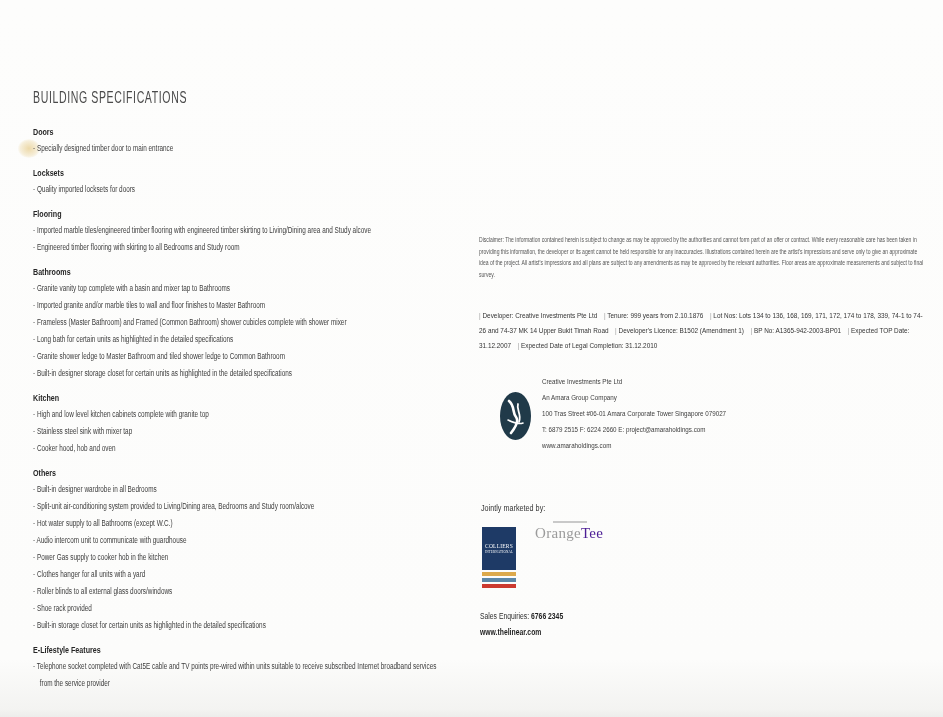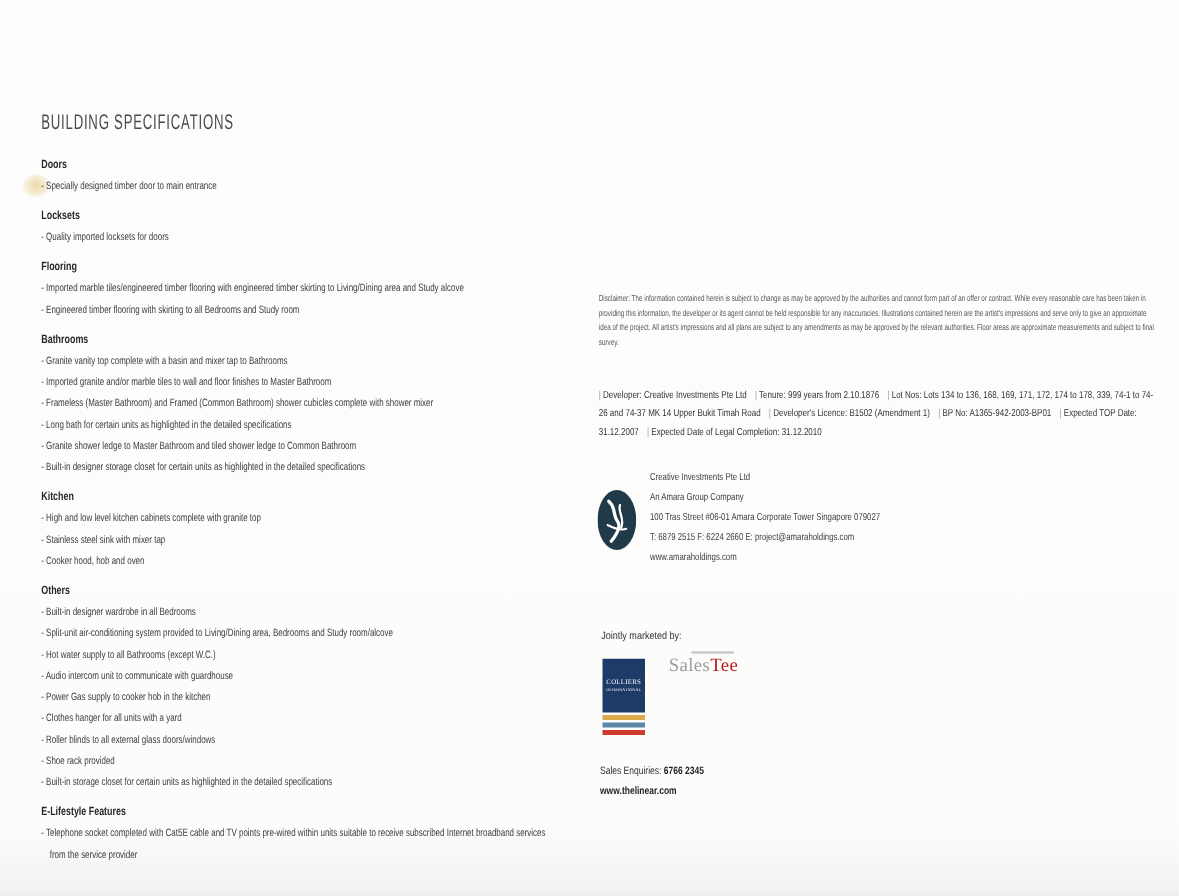--- a/index.html
+++ b/index.html
@@ -29,21 +29,21 @@
   .disclaimer{
     left:479px;top:234px;width:618px;margin:0;font-size:7px;line-height:11.5px;color:#565656;
     transform:scaleX(.72);transform-origin:0 0;
   }
   .project-details{
     left:479px;top:308px;width:558px;margin:0;font-size:8px;line-height:15px;color:#333;
     transform:scaleX(.8);transform-origin:0 0;
   }
   .pd-sep{color:#9a9a9a;}
   .pd-item{margin-right:6px;}
-  .amara{left:478px;top:374px;width:420px;height:80px;}
+  .amara{left:500px;top:374px;width:420px;height:80px;}
   .amara-logo{position:absolute;left:0;top:18px;}
   .amara-lines{
     position:absolute;left:42px;top:0;width:320px;font-size:8px;line-height:16px;color:#3d3d3d;
     transform:scaleX(.78);transform-origin:0 0;
   }
   .marketing-heading{
     left:481px;top:503px;margin:0;font-size:8.5px;color:#333;
     transform:scaleX(.85);transform-origin:0 0;white-space:nowrap;
   }
   .colliers{left:482px;top:527px;width:34px;height:63px;}
@@ -169,21 +169,21 @@
     <div class="colliers-stripes" id="colliers-stripes">
         <div class="stripe" style="background: rgb(220, 169, 76);"></div>
         <div class="stripe" style="background: rgb(91, 135, 168);"></div>
         <div class="stripe" style="background: rgb(204, 58, 48);"></div>
       </div>
   </div>
 
   <div class="blk orangetee">
     <div class="ot-microtext"></div>
     <div class="ot-wordmark">
-      <span id="ot-part1" style="color: rgb(155, 155, 155);">Sales</span><span id="ot-part2" style="color: #b91c1c;">Tee</span>
+      <span id="ot-part1" style="color: rgb(155, 155, 155);">Orange</span><span id="ot-part2" style="color: #4c1d95;">Tee</span>
     </div>
   </div>
 
   <div class="blk sales">
     <p><span>Sales Enquiries:</span> <span class="phone">6766 2345</span></p>
     <p class="site">www.thelinear.com</p>
   </div>
 
 </div>
 

